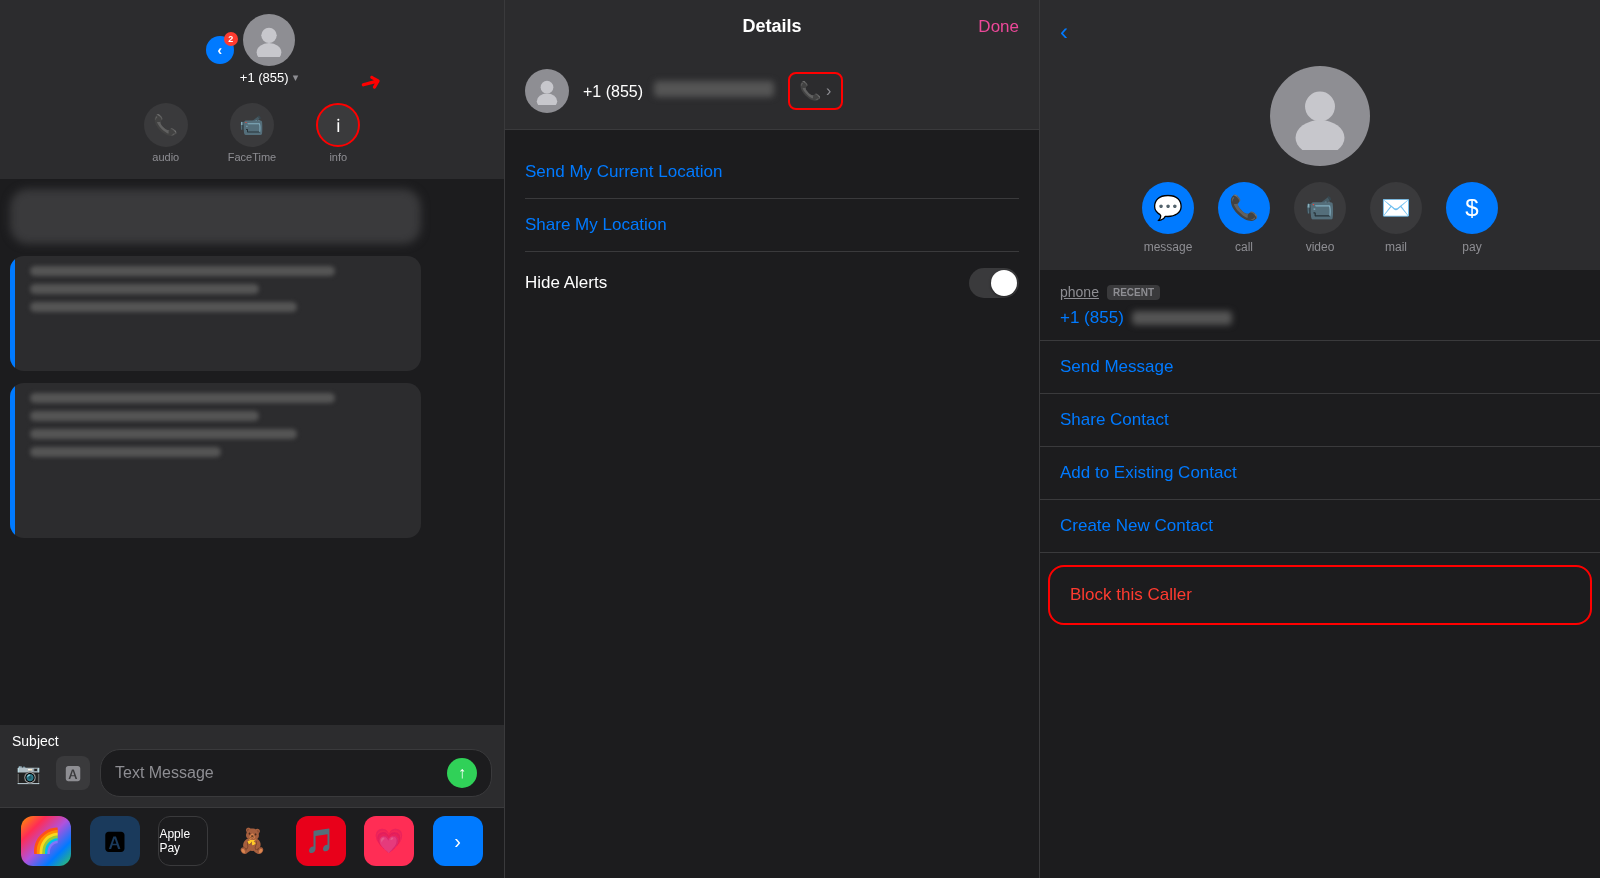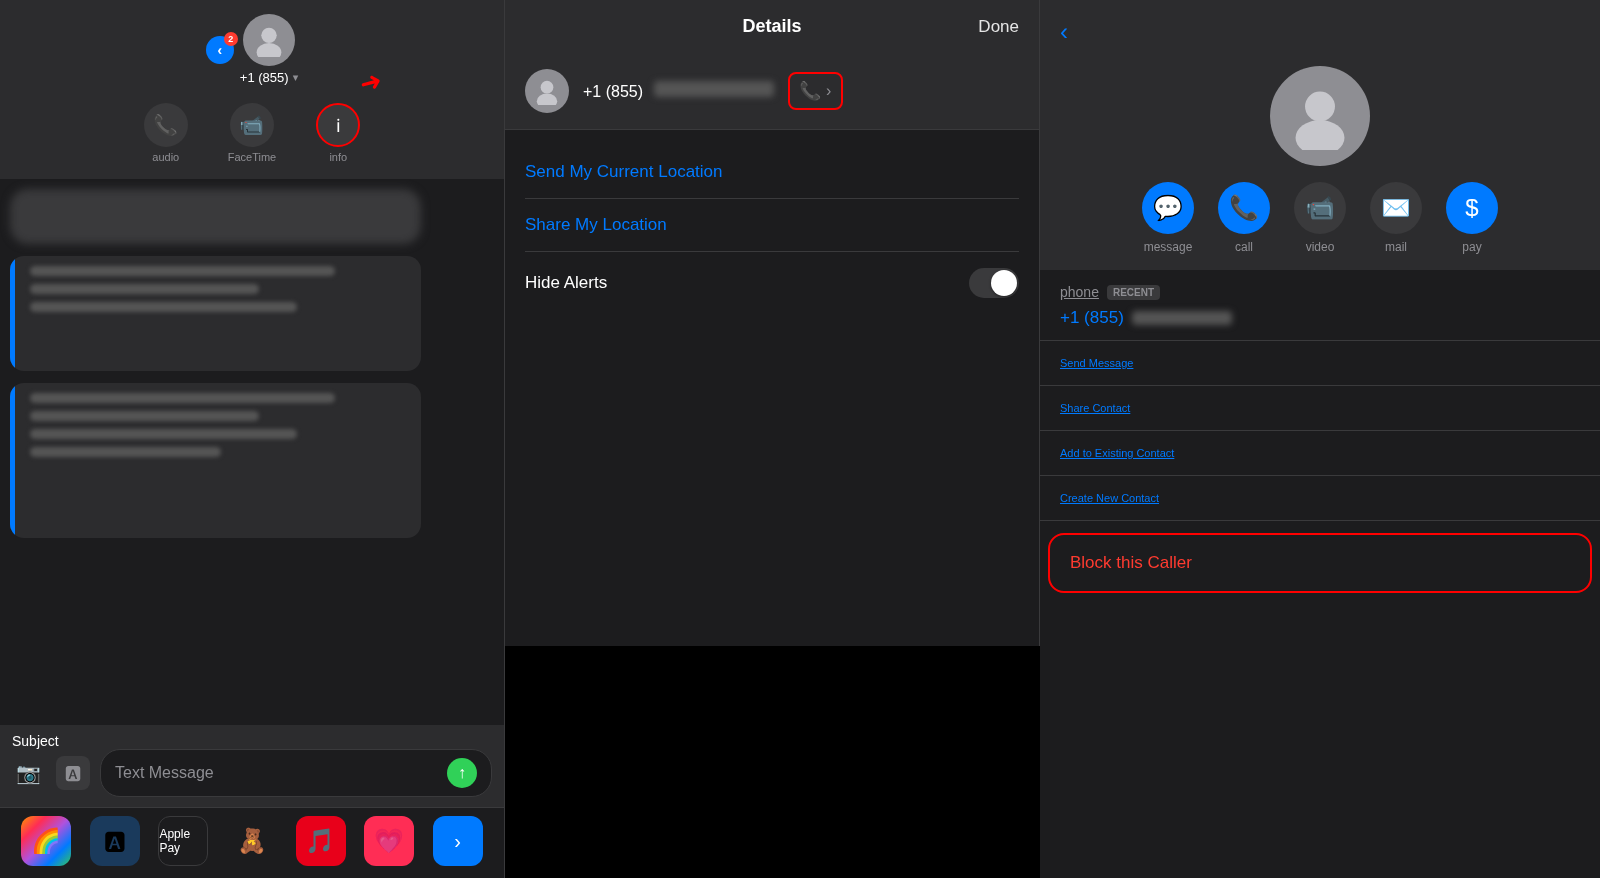--- a/index.html
+++ b/index.html
@@ -224,21 +224,21 @@
       border-radius: 12px;
       display: flex;
       align-items: center;
       justify-content: center;
       font-size: 24px;
     }
 
     
     .panel-details {
       width: 535px;
-      height: 646px;
+      height: 878px;
       background: #1c1c1e;
       display: flex;
       flex-direction: column;
       border-right: 1px solid #3a3a3c;
     }
 
     .details-header {
       background: #2c2c2e;
       display: flex;
       align-items: center;
@@ -249,21 +249,21 @@
 
     .details-title {
       color: #fff;
       font-size: 18px;
       font-weight: 600;
     }
 
     .done-btn {
       position: absolute;
       right: 20px;
-      color: #e5e5e5;
+      color: #ec4899;
       font-size: 17px;
       cursor: pointer;
     }
 
     .details-contact-row {
       display: flex;
       align-items: center;
       gap: 14px;
       padding: 16px 20px;
       background: #2c2c2e;
@@ -484,25 +484,24 @@
       background: #555;
       height: 14px;
       width: 100px;
       border-radius: 4px;
       display: inline-block;
       filter: blur(3px);
     }
 
     .contact-option {
       color: #007aff;
-      font-size: 11px;
+      font-size: 17px;
       padding: 16px 20px;
       border-bottom: 1px solid #3a3a3c;
       cursor: pointer;
-      text-decoration: underline;
     }
 
     .block-caller-section {
       margin-top: 12px;
       border: 2.5px solid #ff0000;
       border-radius: 16px;
       margin: 12px 8px 0;
     }
 
     .block-caller-option {

